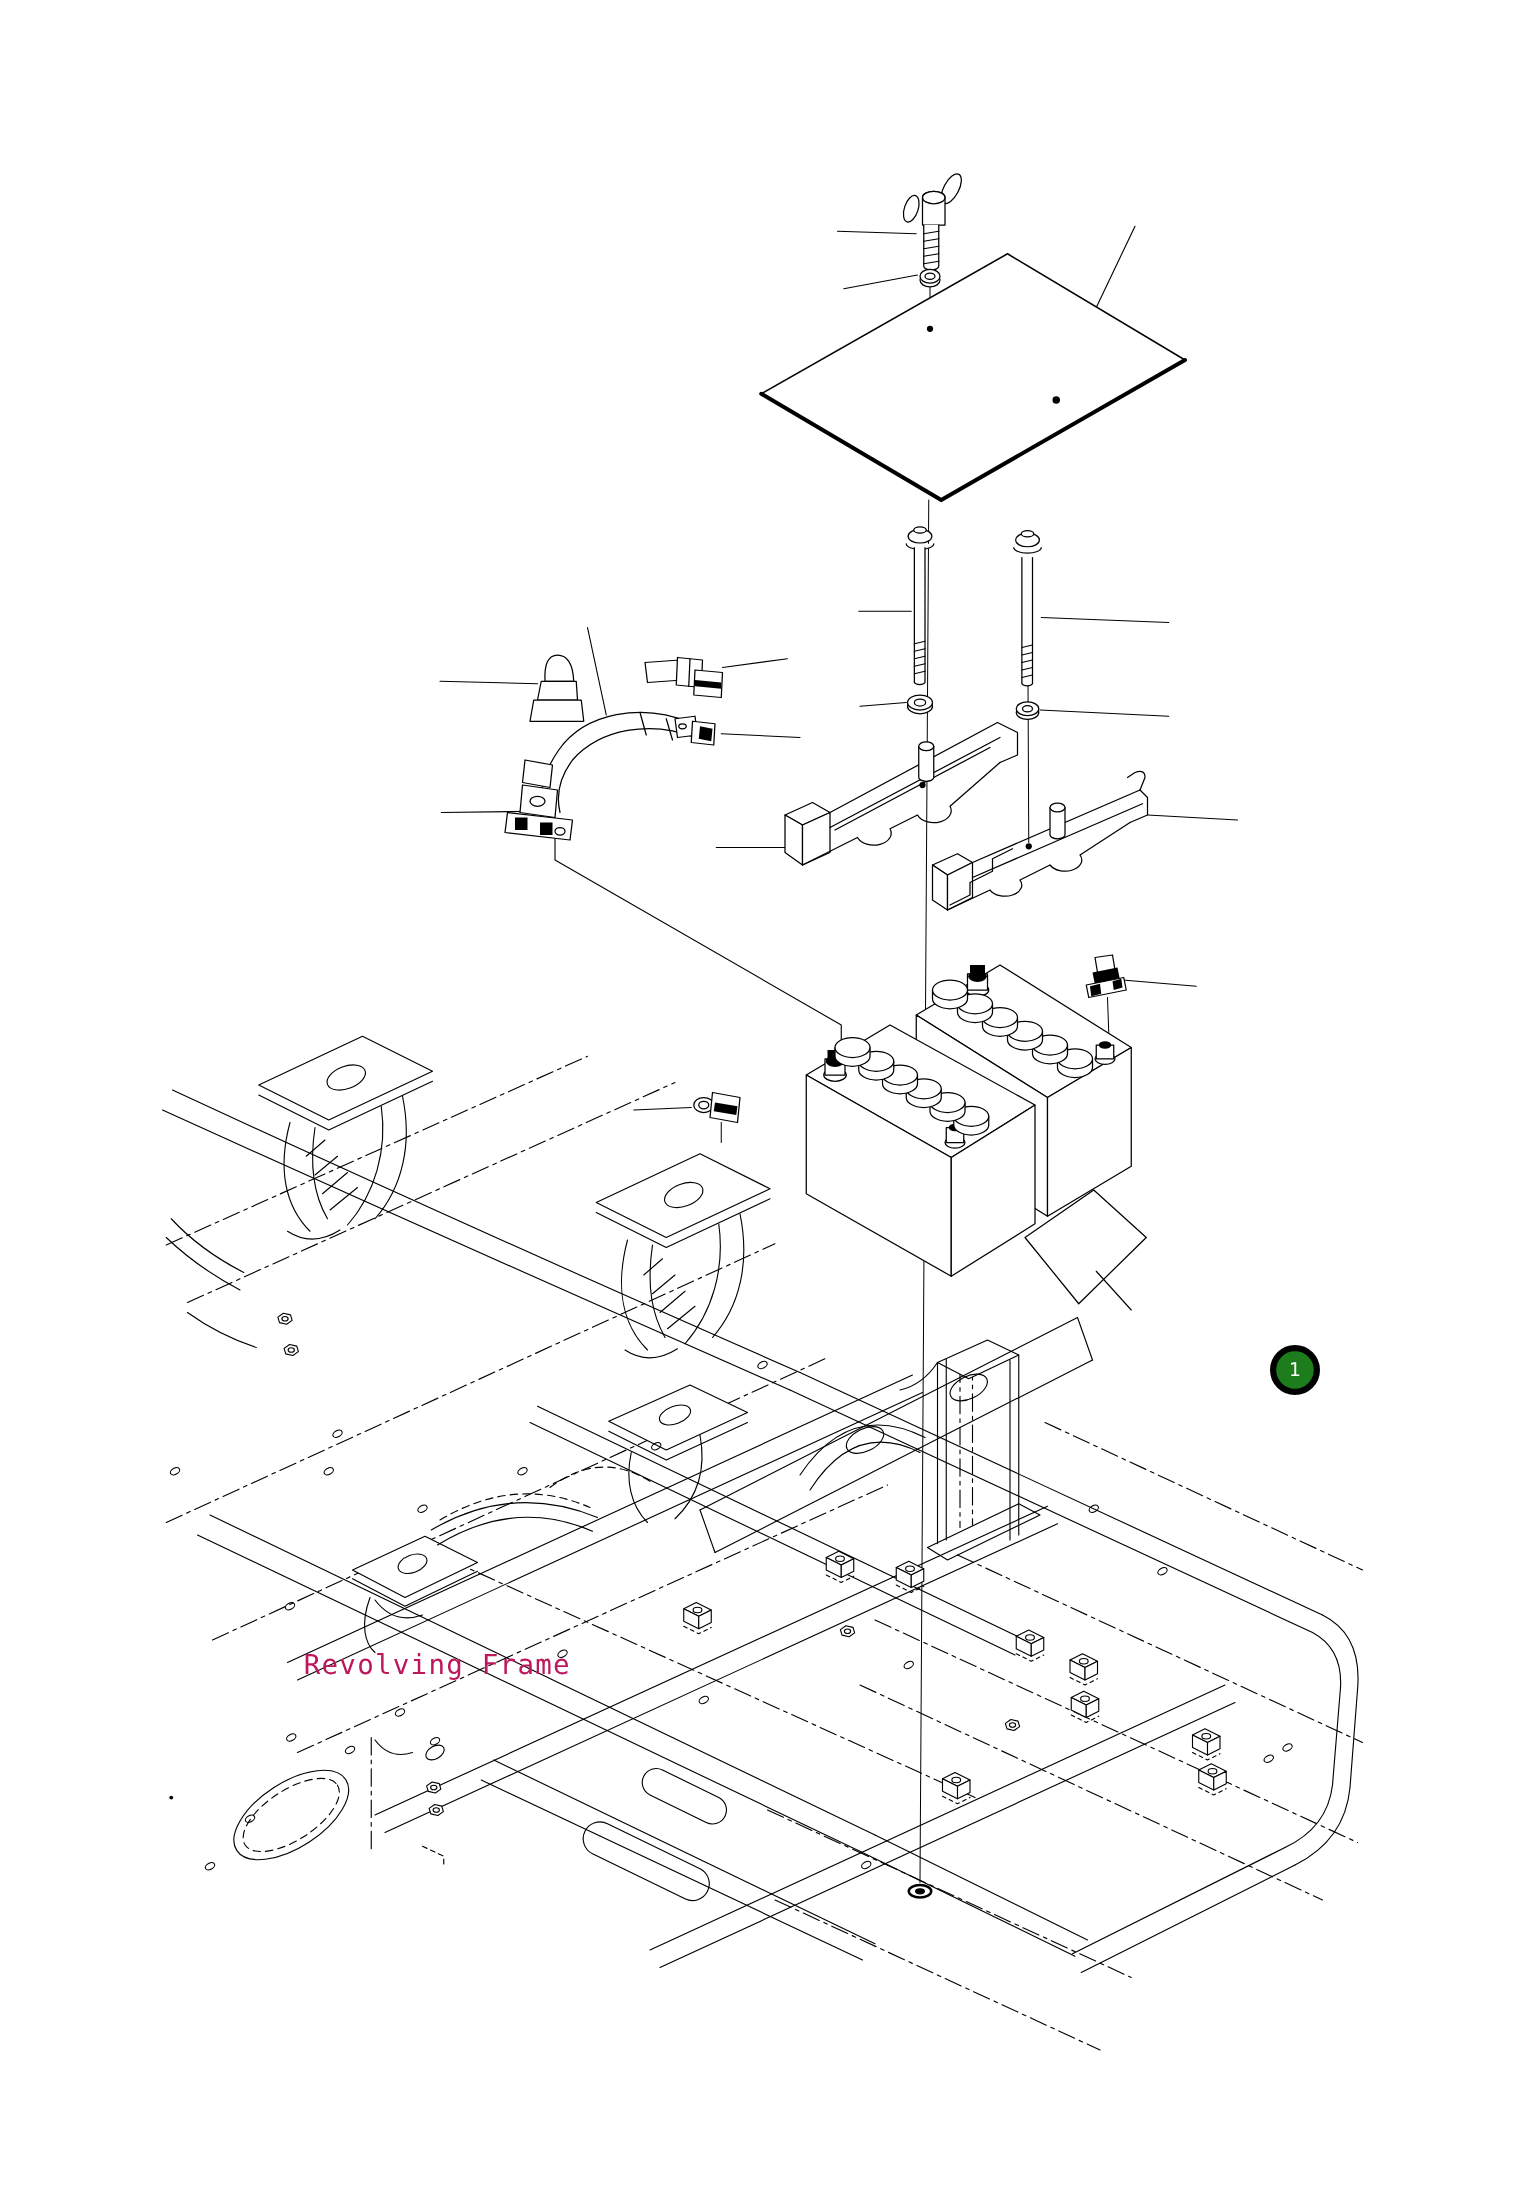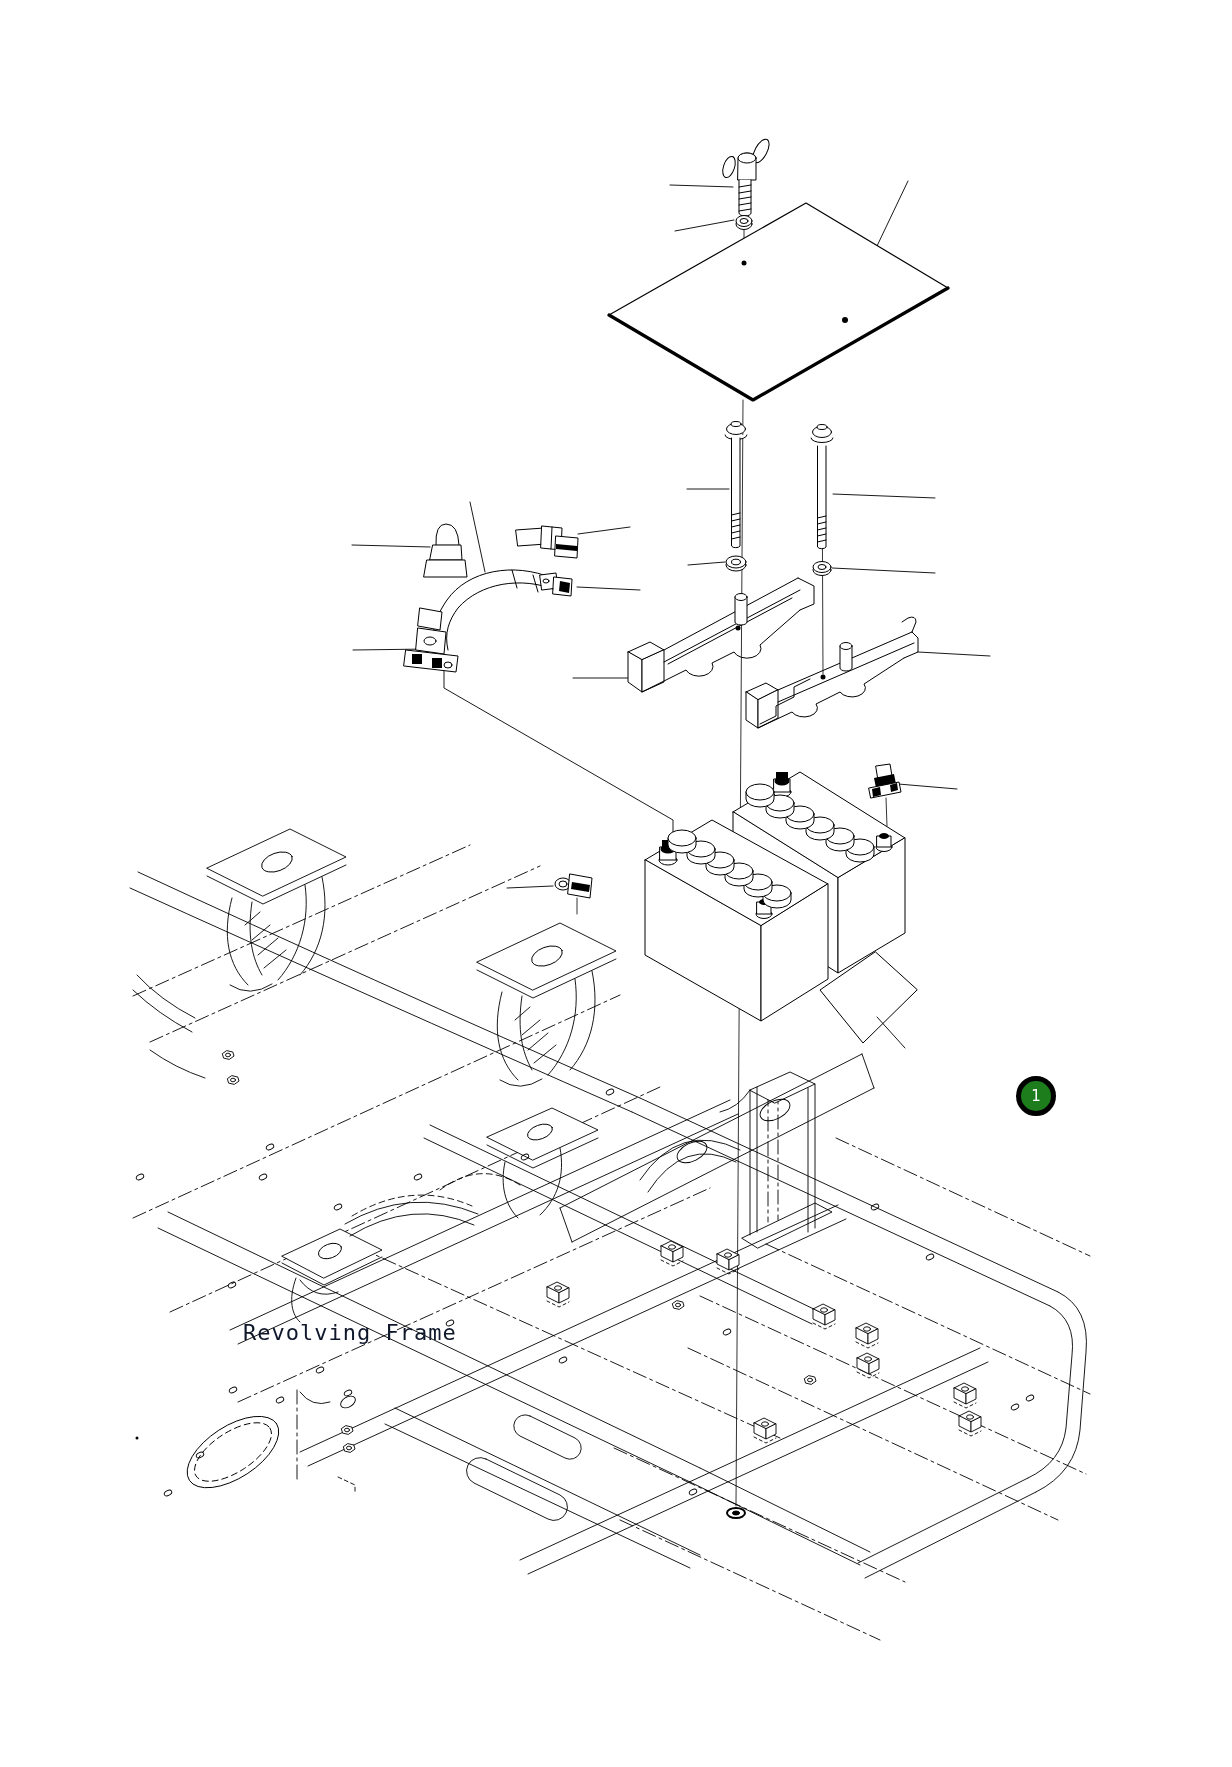--- a/index.html
+++ b/index.html
@@ -1,21 +1,21 @@
 <!DOCTYPE html>
 <html><head>
 <meta charset="utf-8">
 <style>
   html,body{margin:0;padding:0;background:#fff;}
   .page{position:relative;width:1232px;height:1767px;background:#fff;overflow:hidden;
         font-family:"DejaVu Sans","Liberation Sans",sans-serif;}
   .diagram-svg{position:absolute;left:0;top:0;width:1232px;height:1767px;}
   .frame-label{position:absolute;left:243px;top:1320px;
         font-family:"DejaVu Sans Mono","Liberation Mono",monospace;
-        font-size:22px;font-weight:normal;color:#0f172a;letter-spacing:1px;white-space:nowrap;}
+        font-size:22px;font-weight:normal;color:#be185d;letter-spacing:1px;white-space:nowrap;}
   .callout{position:absolute;left:1016px;top:1076px;width:30px;height:30px;border-radius:50%;
         border:5px solid #000;display:flex;align-items:center;justify-content:center;cursor:pointer;}
   .callout span{font-size:15px;line-height:1;}
 </style>
 </head>
 <body>
 
 <div class="page">
 
 <svg id="diagram" class="diagram-svg" viewBox="0 0 1232 1767" fill="none" stroke="#000" stroke-width="1" stroke-linecap="round" stroke-linejoin="round">

